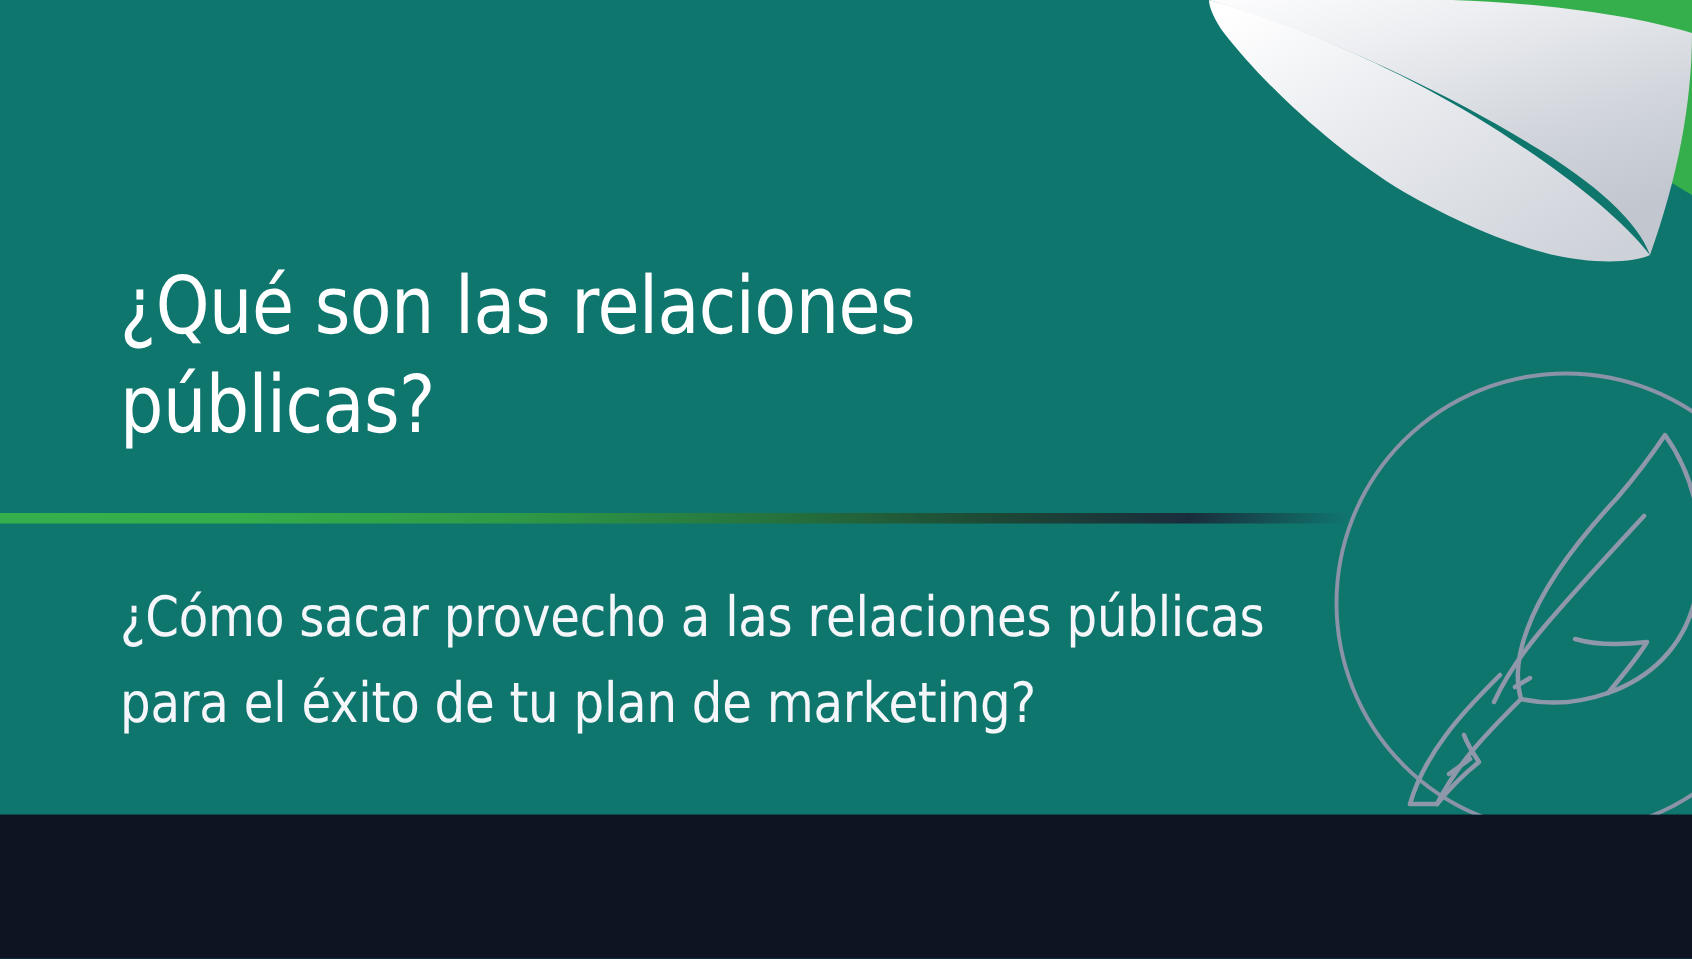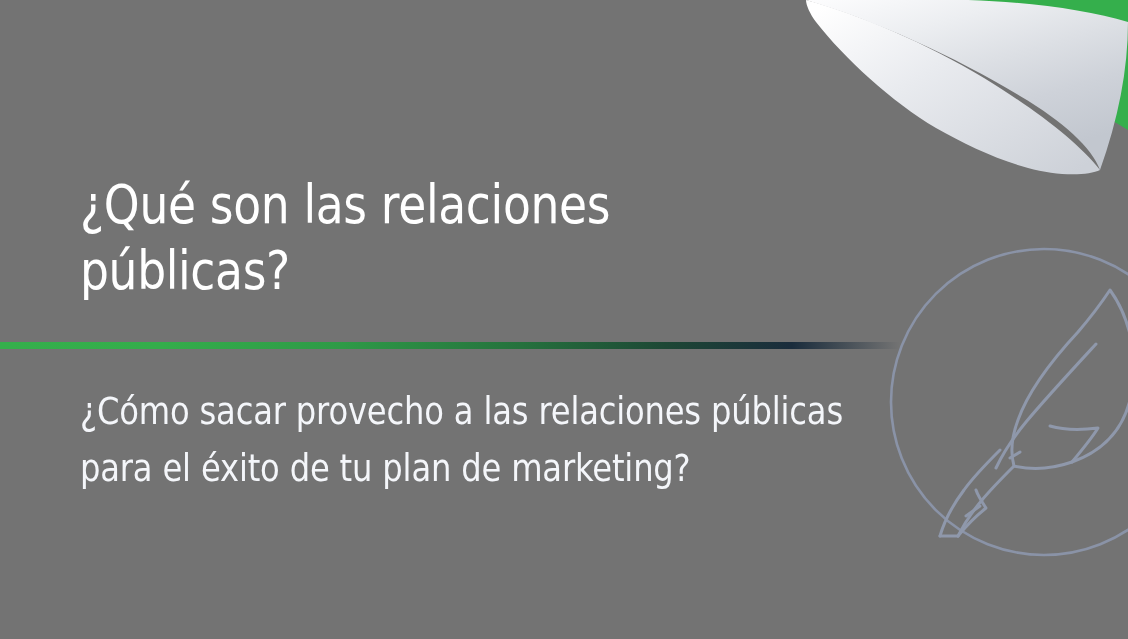--- a/index.html
+++ b/index.html
@@ -11,22 +11,22 @@
   body {
     width: 1128px;
     height: 639px;
     overflow: hidden;
     font-family: "Liberation Sans", sans-serif;
   }
 
   #slide {
     position: relative;
     width: 1128px;
-    height: 639px;
-    background: #737373;
+    height: 543px;
+    background: #0f766e;
     overflow: hidden;
   }
 
   
   .corner-green {
     position: absolute;
     top: 0;
     right: 0;
     width: 340px;
     height: 160px;

